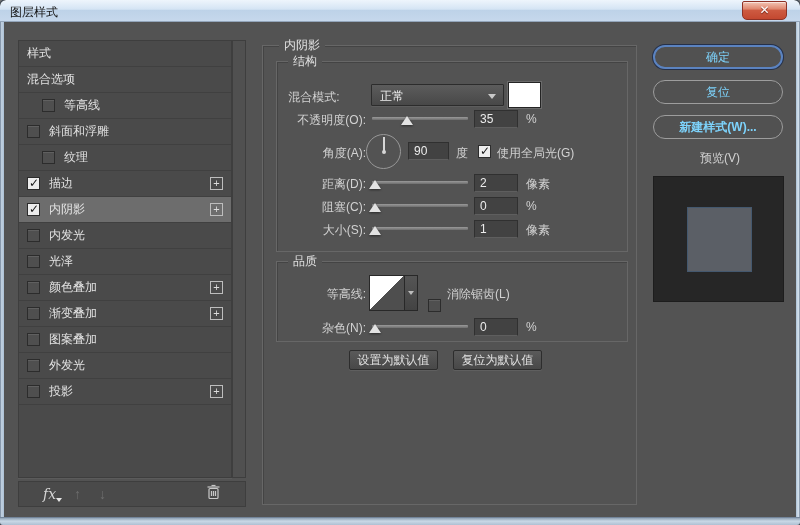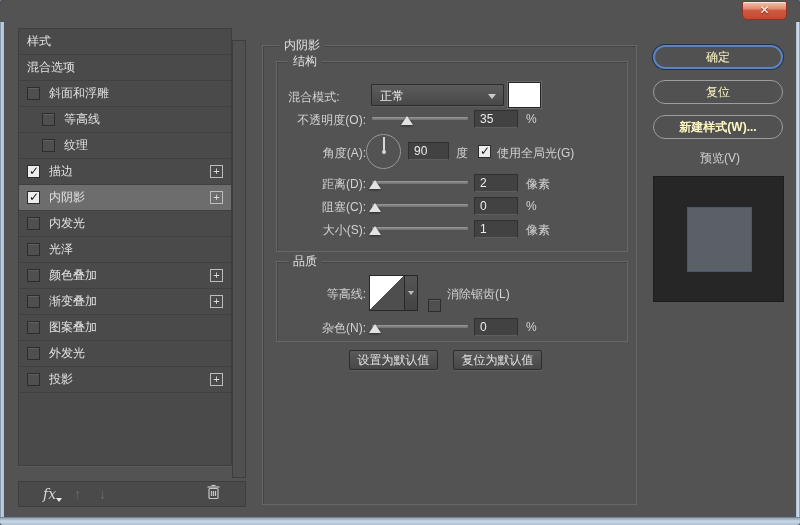--- a/index.html
+++ b/index.html
@@ -10,21 +10,21 @@
   
   .titlebar{left:0;top:0;width:800px;height:22px;background:linear-gradient(#eef5fc,#d4e4f4 45%,#bdd2e8 46%,#c6d8ec);border-bottom:1px solid #93a5ba;border-radius:6px 6px 0 0;}
   .titletext{left:10px;top:4px;font-size:12px;color:#151515;}
   .closebtn{left:742px;top:1px;width:45px;height:19px;background:linear-gradient(#f2c4b4,#e08971 40%,#cd5a41 50%,#c34830);border:1px solid #8e3226;border-radius:2px 2px 5px 5px;box-shadow:inset 0 1px 0 rgba(255,255,255,.55);cursor:pointer;}
   .closex{position:absolute;left:0;right:0;top:1px;text-align:center;color:#fff;font-size:12px;font-weight:bold;text-shadow:0 1px 1px #6d2217;}
   .frame-left{left:0;top:22px;width:4px;height:495px;background:linear-gradient(90deg,#6d7f94,#c3d2e2 40%,#aabfd4);}
   .frame-right{left:796px;top:22px;width:4px;height:495px;background:linear-gradient(90deg,#aabfd4,#d7e4f0 60%,#6d7f94);}
   .frame-bottom{left:0;top:517px;width:800px;height:8px;background:linear-gradient(#8fa2b5,#c9d8e6 45%,#aebfd2);border-top:1px solid #73859a;}
 
   
-  .sidelist{left:18px;top:28px;width:214px;height:438px;background:#4a4a4a;border:1px solid #3e3e3e;box-shadow:0 1px 0 rgba(255,255,255,.05);}
+  .sidelist{left:18px;top:40px;width:214px;height:438px;background:#4a4a4a;border:1px solid #3e3e3e;box-shadow:0 1px 0 rgba(255,255,255,.05);}
   .srow{display:flex;align-items:center;height:26px;border-bottom:1px solid #404040;padding:0 8px;background:#4a4a4a;cursor:pointer;}
   .srow.sel{background:#6d6d6d;}
   .slab{font-size:12px;color:#e2e2e2;margin-left:9px;white-space:nowrap;}
   .slab.noin{margin-left:0;}
   .cb{width:13px;height:13px;flex:0 0 13px;background:#4f4f4f;border:1px solid #2c2c2c;box-shadow:inset 0 1px 0 rgba(255,255,255,.10);position:relative;}
   .cb.ind{margin-left:15px;}
   .cb.checked{background:#ececec;}
   .cb.checked::after{content:"\2713";position:absolute;left:1px;top:-2px;color:#151515;font-size:12px;font-weight:bold;}
   .plus{margin-left:auto;width:13px;height:13px;border:1px solid #bdbdbd;position:relative;flex:0 0 13px;}
   .plus::before{content:"+";position:absolute;left:0;right:0;top:-1px;text-align:center;color:#dcdcdc;font-size:11px;line-height:13px;}
@@ -49,51 +49,54 @@
   .swatch{border:1px solid #242424;box-shadow:0 0 0 1px #6a6a6a;cursor:pointer;}
   .dial{border:1px solid #989898;border-radius:50%;cursor:pointer;}
   .needle{position:absolute;left:50%;top:2px;width:2px;height:15px;margin-left:-1px;background:#d6d6d6;}
   .dialdot{position:absolute;left:50%;top:50%;width:4px;height:4px;margin:-2px 0 0 -2px;background:#d6d6d6;border-radius:50%;}
   .contourthumb{background:linear-gradient(to bottom right,#ffffff 49.5%,#4e4e4e 50%);border:1px solid #282828;cursor:pointer;}
   .contourarrow{background:linear-gradient(#555,#434343);border:1px solid #282828;border-left:none;cursor:pointer;}
   .ctchev{position:absolute;left:3px;top:15px;width:0;height:0;border-left:3px solid transparent;border-right:3px solid transparent;border-top:4px solid #bdbdbd;}
   .pbtn{background:linear-gradient(#5a5a5a,#484848);border:1px solid #2d2d2d;border-radius:2px;color:#e2e2e2;font-size:12px;text-align:center;line-height:18px;box-shadow:0 1px 0 rgba(255,255,255,.07);cursor:pointer;}
 
   
-  .rbtn{width:130px;height:24px;border-radius:12px;background:#515151;border:1px solid #9d9d9d;color:#fef9c3;font-size:12px;text-align:center;line-height:22px;cursor:pointer;}
+  .rbtn{width:130px;height:24px;border-radius:12px;background:#515151;border:1px solid #9d9d9d;color:#7dd3fc;font-size:12px;text-align:center;line-height:22px;cursor:pointer;}
   .rbtn.default{border:2px solid #5b83c0;box-shadow:0 0 0 1px #253049;line-height:20px;}
   .previewbox{background:#262626;border:1px solid #1d1d1d;}
   .previewinner{background:#5b5f66;border:1px solid #44586e;}
 </style>
 </head>
 <body>
 
 <div class="window">
 
+  <div class="abs titlebar">
+    <div class="abs titletext">图层样式</div>
+  </div>
   <div class="abs closebtn">
     <div class="closex">✕</div>
   </div>
   <div class="abs frame-left"></div>
   <div class="abs frame-right"></div>
   <div class="abs frame-bottom"></div>
 
   <div class="abs sidelist">
       <div class="srow">
         <span class="slab noin">样式</span>
       </div>
       <div class="srow">
         <span class="slab noin">混合选项</span>
       </div>
       <div class="srow">
-        <span class="cb"></span>
-        <span class="slab">斜面和浮雕</span>
-      </div>
-      <div class="srow">
         <span class="cb ind"></span>
         <span class="slab">等高线</span>
+      </div>
+      <div class="srow">
+        <span class="cb"></span>
+        <span class="slab">斜面和浮雕</span>
       </div>
       <div class="srow">
         <span class="cb ind"></span>
         <span class="slab">纹理</span>
       </div>
       <div class="srow">
         <span class="cb checked"></span>
         <span class="slab">描边</span>
         <span class="plus"></span>
       </div>

